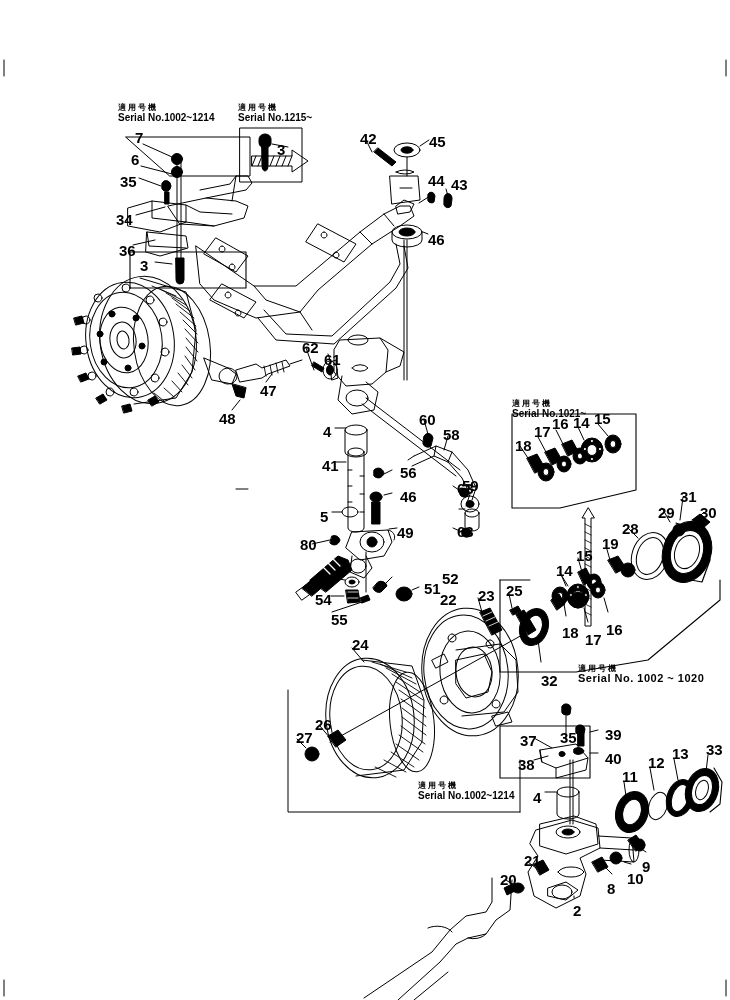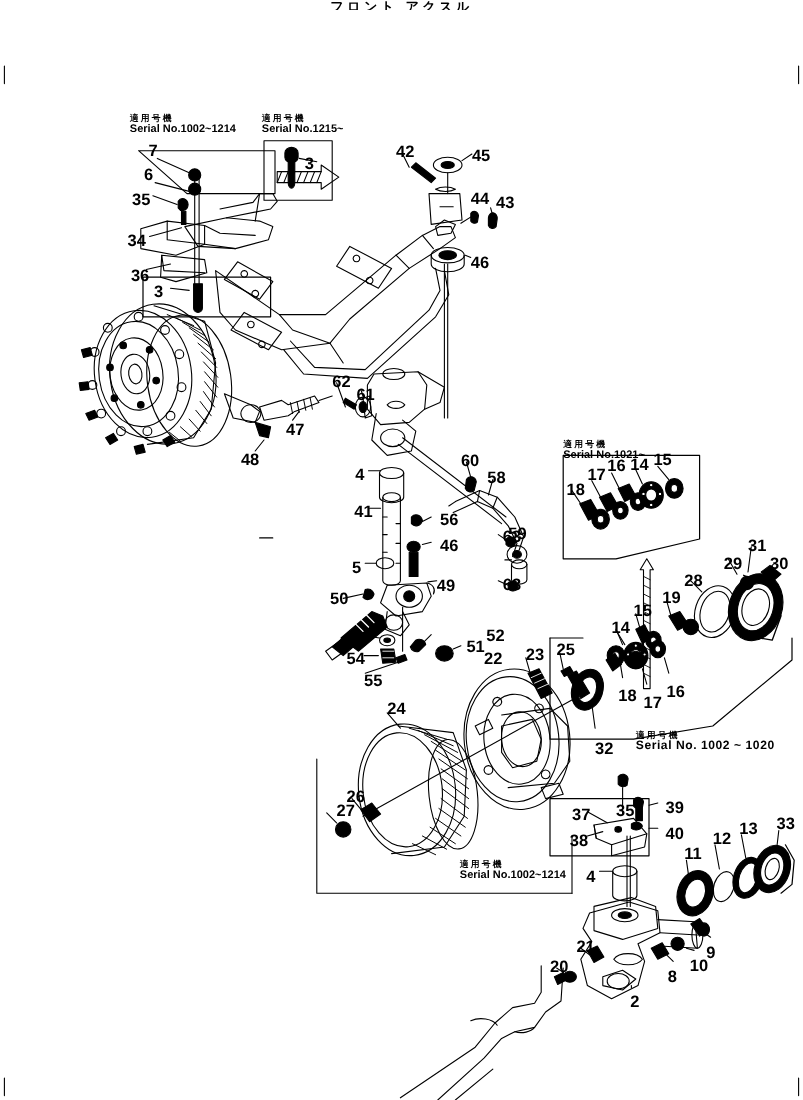--- a/index.html
+++ b/index.html
@@ -15,21 +15,20 @@
   .serbox .jp{font-family:"DejaVu Sans",sans-serif;font-size:8px;font-weight:700;letter-spacing:2px;display:block;line-height:9px;}
   .serbox .sn{font-size:10px;font-weight:700;display:block;line-height:11px;letter-spacing:0px;}
   .serbox.big .sn{font-size:11px;letter-spacing:.5px;}
 </style>
 </head>
 <body>
 
 <div id="sheet">
 
   <div class="title-block">
-    <div class="jp-top">フロント アクスル</div>
   </div>
 
   <svg class="svglayer" viewBox="0 0 730 1000" xmlns="http://www.w3.org/2000/svg">
     <g fill="none" stroke="#000" stroke-width="1" stroke-linecap="round" stroke-linejoin="round">
 
       <g stroke-width="1">
         <path d="M4 60 L4 76 M4 980 L4 996"></path>
         <path d="M726 60 L726 76 M726 980 L726 996"></path>
         <path d="M236 489 L248 489"></path>
       </g>
@@ -561,21 +560,21 @@
       <div class="callout" style="left: 443px; top: 427px;">58</div>
       <div class="callout" style="left: 323px; top: 424px;">4</div>
       <div class="callout" style="left: 322px; top: 458px;">41</div>
       <div class="callout" style="left: 400px; top: 465px;">56</div>
       <div class="callout" style="left: 400px; top: 489px;">46</div>
       <div class="callout" style="left: 457px; top: 481px;">63</div>
       <div class="callout" style="left: 462px; top: 478px;">59</div>
       <div class="callout" style="left: 457px; top: 524px;">63</div>
       <div class="callout" style="left: 320px; top: 509px;">5</div>
       <div class="callout" style="left: 397px; top: 525px;">49</div>
-      <div class="callout" style="left: 300px; top: 537px;">50</div>
+      <div class="callout" style="left: 300px; top: 537px;">80</div>
       <div class="callout" style="left: 398px; top: 571px; margin-left: 44px;">52</div>
       <div class="callout" style="left: 424px; top: 581px;">51</div>
       <div class="callout" style="left: 317px; top: 574px;">57</div>
       <div class="callout" style="left: 315px; top: 592px;">54</div>
       <div class="callout" style="left: 331px; top: 612px;">55</div>
       <div class="callout" style="left: 515px; top: 438px;">18</div>
       <div class="callout" style="left: 534px; top: 424px;">17</div>
       <div class="callout" style="left: 552px; top: 416px;">16</div>
       <div class="callout" style="left: 573px; top: 415px;">14</div>
       <div class="callout" style="left: 594px; top: 411px;">15</div>
@@ -588,21 +587,21 @@
       <div class="callout" style="left: 556px; top: 563px;">14</div>
       <div class="callout" style="left: 440px; top: 592px;">22</div>
       <div class="callout" style="left: 478px; top: 588px;">23</div>
       <div class="callout" style="left: 506px; top: 583px;">25</div>
       <div class="callout" style="left: 562px; top: 625px;">18</div>
       <div class="callout" style="left: 585px; top: 632px;">17</div>
       <div class="callout" style="left: 606px; top: 622px;">16</div>
       <div class="callout" style="left: 541px; top: 673px;">32</div>
       <div class="callout" style="left: 352px; top: 637px;">24</div>
       <div class="callout" style="left: 315px; top: 717px;">26</div>
-      <div class="callout" style="left: 294px; top: 730px; padding-left: 12px;">27</div>
+      <div class="callout" style="left: 284px; top: 730px; padding-left: 12px;">27</div>
       <div class="callout" style="left: 560px; top: 730px;">35</div>
       <div class="callout" style="left: 520px; top: 733px;">37</div>
       <div class="callout" style="left: 518px; top: 757px;">38</div>
       <div class="callout" style="left: 605px; top: 727px;">39</div>
       <div class="callout" style="left: 605px; top: 751px;">40</div>
       <div class="callout" style="left: 533px; top: 790px;">4</div>
       <div class="callout" style="left: 622px; top: 769px;">11</div>
       <div class="callout" style="left: 648px; top: 755px;">12</div>
       <div class="callout" style="left: 672px; top: 746px;">13</div>
       <div class="callout" style="left: 706px; top: 742px;">33</div>

